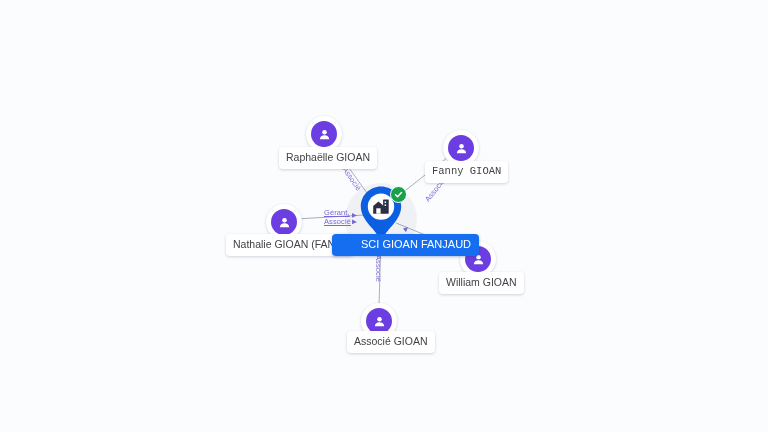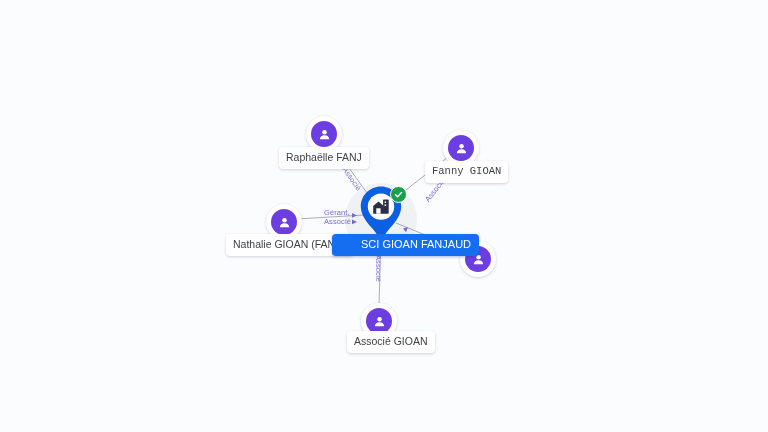--- a/index.html
+++ b/index.html
@@ -147,21 +147,21 @@
       <path d="M352,219.5 l5,2.4 l-5,2.4 z"></path>
       <path d="M408,227 l-5,1.4 l3,3.9 z"></path>
       <path d="M378,247 l2.6,-5 l2.6,5 z"></path>
     </g>
   </svg>
 
   <div class="edge-label" style="left:348px; top:165px; transform: rotate(56deg); transform-origin: left top;">Associé</div>
 
   <div class="edge-label" style="left:423px; top:198px; transform: rotate(-52deg); transform-origin: left top;">Associé</div>
 
-  <div class="edge-label two-line" style="left:324px; top:208px;">
+  <div class="edge-label two-line" style="left:324px; top:208px;text-decoration:underline;">
     <div>Gérant,</div>
     <div>Associé</div>
   </div>
 
   <div class="edge-label" style="left:415px; top:232px; transform: rotate(26deg); transform-origin: left top;">Associé</div>
 
   <div class="edge-label" style="left:383px; top:255px; transform: rotate(90deg); transform-origin: left top;">Associé</div>
 
   <div class="person-node" style="left:306px; top:116px;">
     <span class="avatar-disc">
@@ -223,24 +223,25 @@
       </g>
     </svg>
 
     <span class="pin-badge">
       <svg width="9" height="9" viewBox="0 0 24 24" fill="none" stroke="#ffffff" stroke-width="4" stroke-linecap="round" stroke-linejoin="round">
         <path d="M4 12.5 L9.5 18 L20 6.5"></path>
       </svg>
     </span>
   </div>
 
-  <div class="node-label" style="left:279px; top:147px;">Raphaëlle FANJ</div>
+  <div class="node-label" style="left:279px; top:147px;">Raphaëlle GIOAN</div>
 
   <div class="node-label" style="left:425px; top:161px;font-family:Liberation Mono, monospace;">Fanny GIOAN</div>
 
   <div class="node-label" style="left:226px; top:234px;">Nathalie GIOAN (FANJ..</div>
 
+  <div class="node-label" style="left:439px; top:272px;">William GIOAN</div>
 
   <div class="node-label" style="left:347px; top:331px;">Associé GIOAN</div>
 
   <div class="node-label primary" style="left:332px; top:234px;padding-left:29px;">SCI GIOAN FANJAUD</div>
 
 </div>
 
 </body></html>

